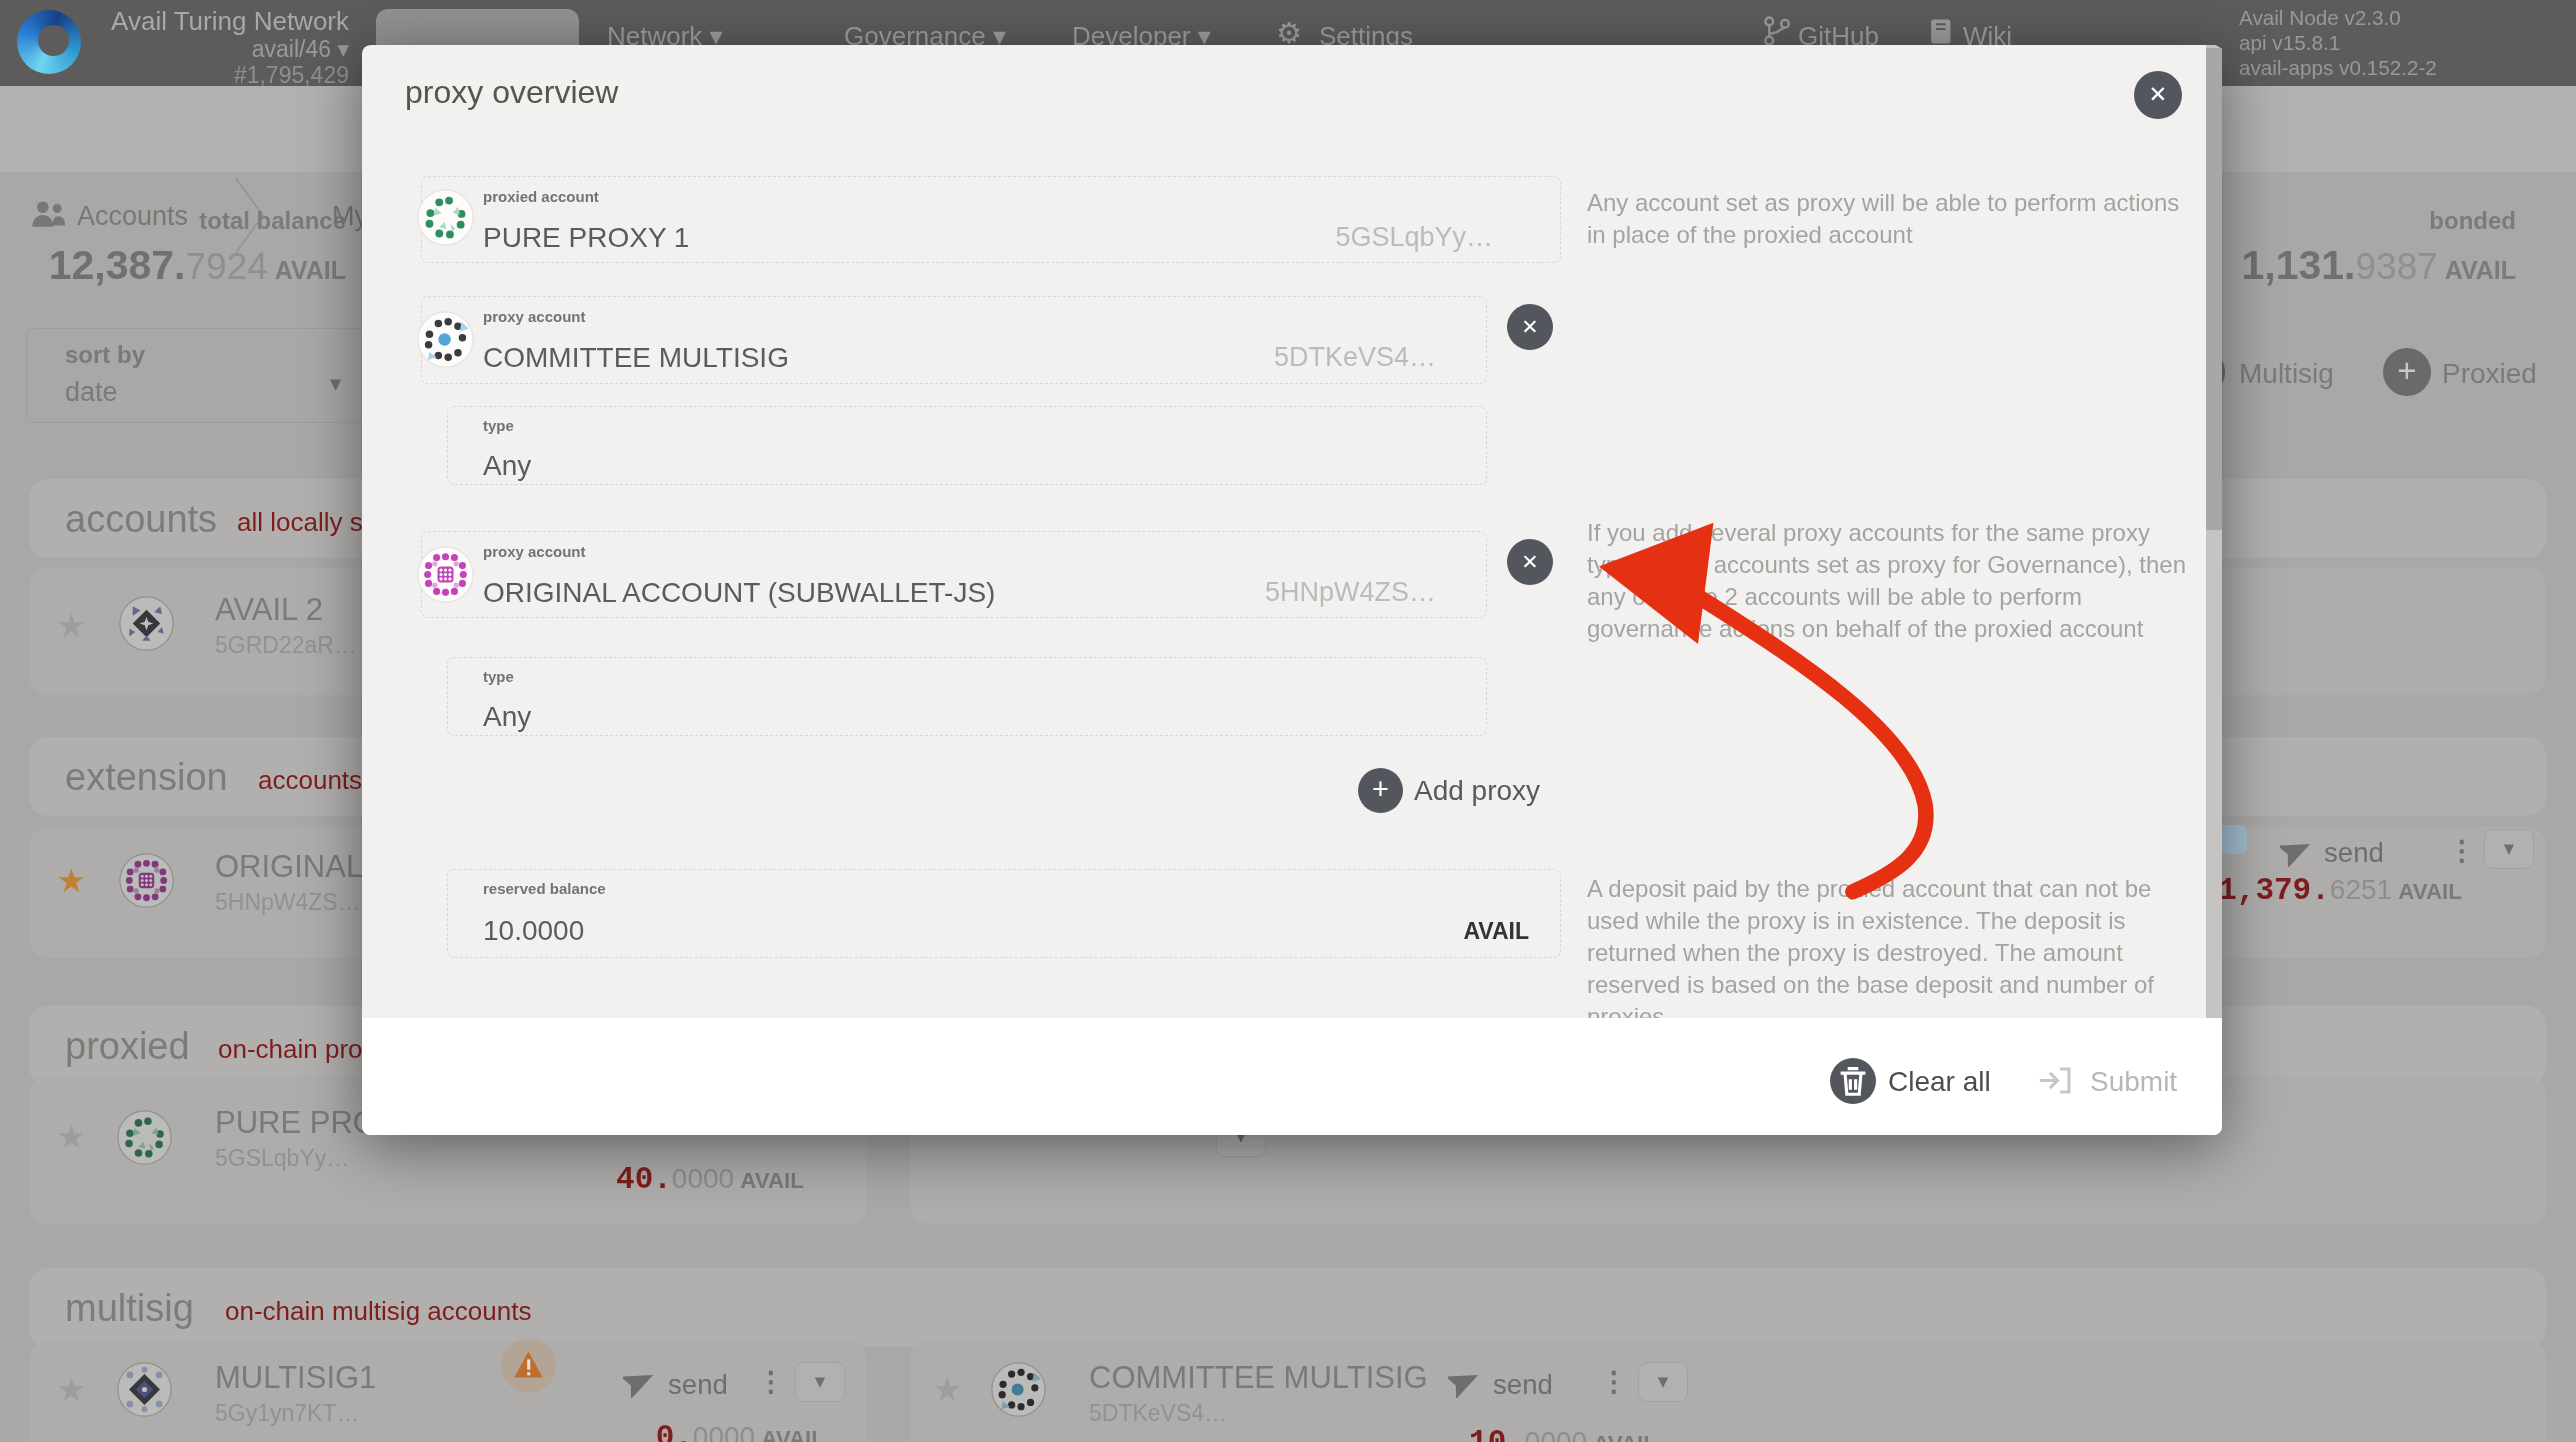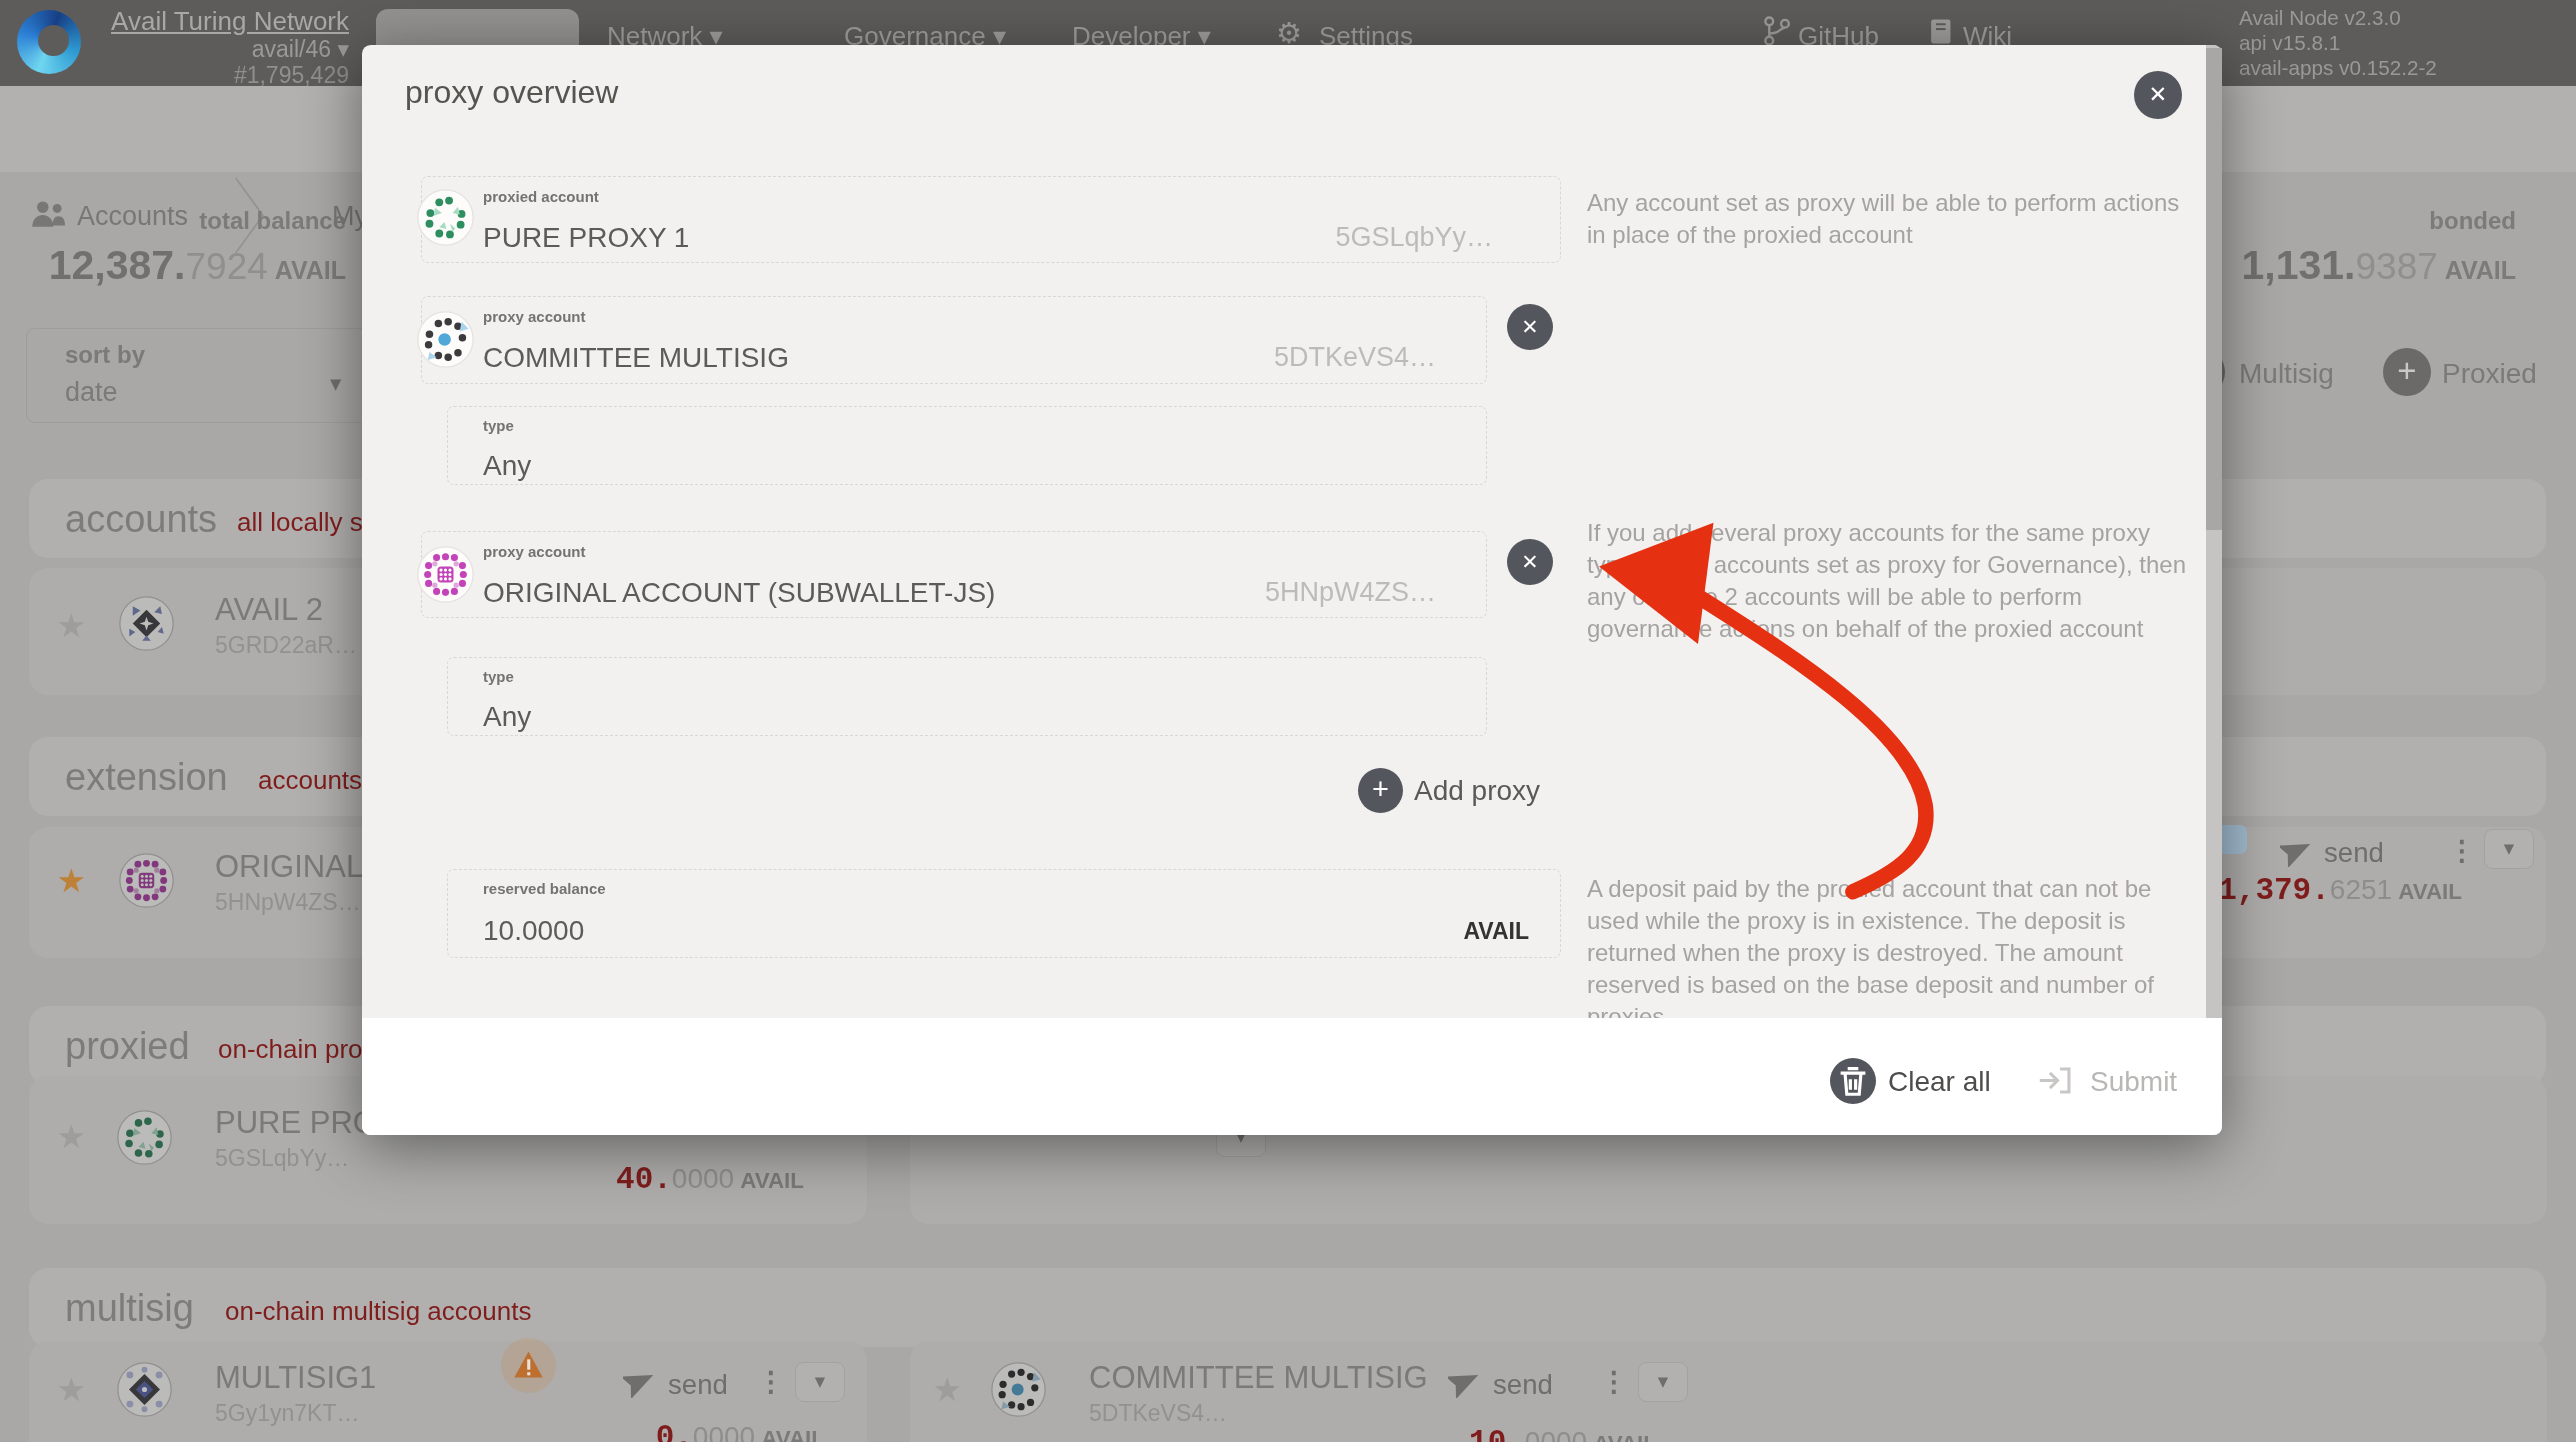--- a/index.html
+++ b/index.html
@@ -6,21 +6,21 @@
   body { font-family:"Liberation Sans", sans-serif; }
   .screen { position:relative; width:2576px; height:1443px; overflow:hidden; background:#a9a8a6; }
   .abs { position:absolute; }
 
   
   .topbar { position:absolute; left:0; top:0; width:2576px; height:86px; background:#5d5c5a; }
   .logo { position:absolute; left:17px; top:10.3px; width:64px; height:64px; border-radius:50%;
           background:conic-gradient(from 200deg,#6fd6f0,#2b7fd4,#173f86,#2f9ad2,#6fd6f0); }
   .logo .hole { position:absolute; left:20.7px; top:14.6px; width:31px; height:31px; border-radius:50%; background:#5d5c5a; }
   .brand { position:absolute; left:86px; top:6.9px; width:263px; text-align:right; }
-  .brand .l1 { font-size:26px; color:#a9a8a6; line-height:29px;text-decoration:underline; }
+  .brand .l1 { font-size:26px; color:#a9a8a6; line-height:29px; }
   .brand .l2 { font-size:23px; color:#9b9a98; line-height:26px; }
   .brand .l3 { font-size:23px; color:#908f8d; line-height:26px; }
   .navtab { position:absolute; left:376px; top:8.6px; width:203px; height:77px; background:#949290; border-radius:12px 12px 0 0; text-align:center; }
   .navtab span { display:inline-block; margin-top:19px; font-size:26px; color:#615f5d; }
   .navitem { position:absolute; top:20.7px; font-size:26px; color:#9e9d9b; white-space:nowrap; }
   .versions { position:absolute; left:2239px; top:5.2px; width:312px; font-size:20.7px; color:#9a9998; line-height:25px; }
 
   .strip { position:absolute; left:0; top:86px; width:2576px; height:86px; background:#b2b1af; }
   .striptext { font-size:27px; color:#787775; position:absolute; }
 

